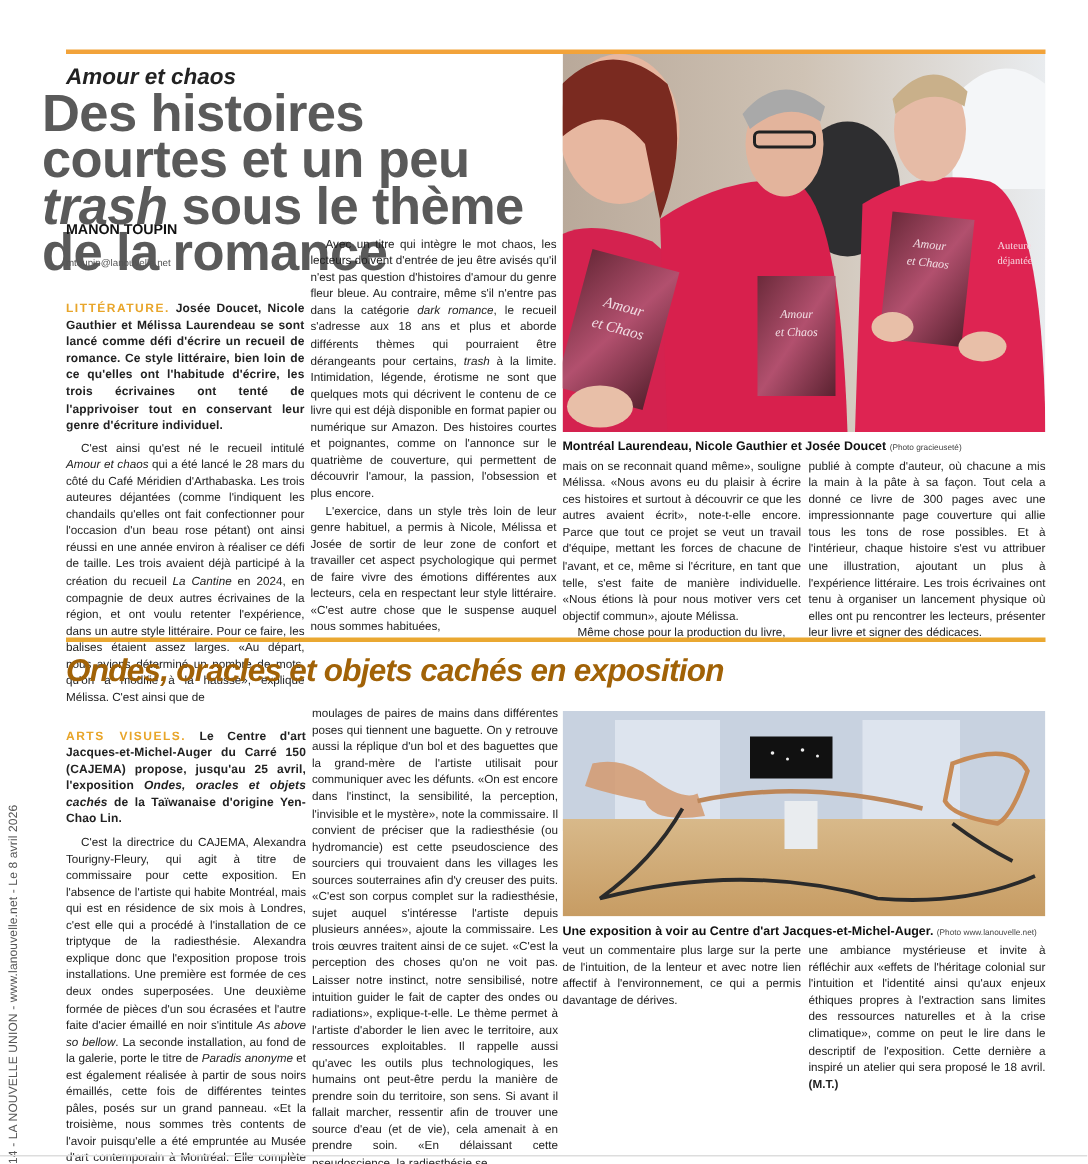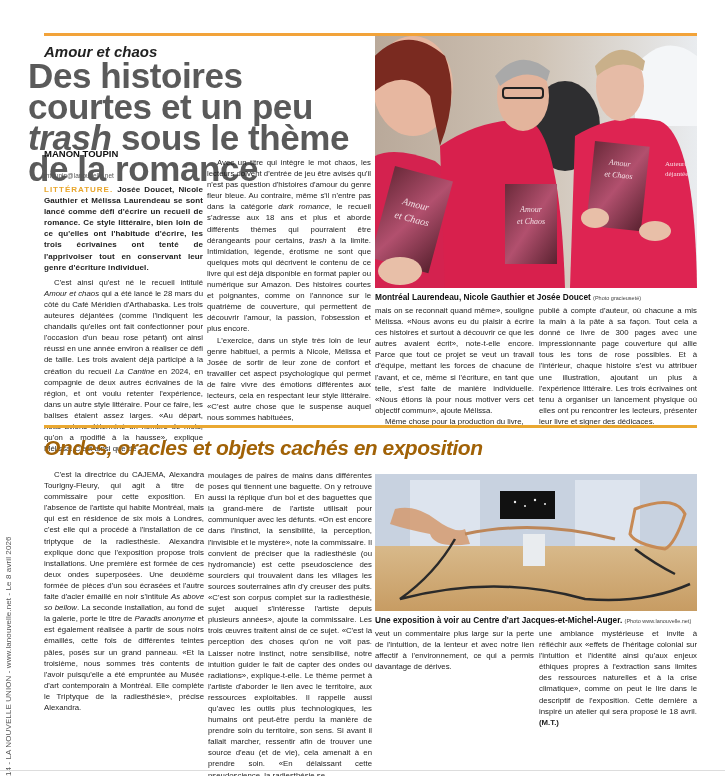--- a/index.html
+++ b/index.html
@@ -17,21 +17,21 @@
   .kicker { position: absolute; left: 44px; top: 43px; font-size: 15px; font-style: italic; font-weight: bold; color: #222; }
   .headline1 { position: absolute; left: 28px; top: 60px; width: 330px; font-size: 35px; line-height: 31px; font-weight: bold; color: #5a5a5a; letter-spacing: -0.4px; }
   .headline1 i { font-style: italic; }
 
   .byline { position: absolute; left: 44px; top: 148px; font-size: 9.5px; font-weight: bold; color: #111; }
   .email { position: absolute; left: 44px; top: 172px; font-size: 6.5px; color: #555; }
 
   .col { position: absolute; font-size: 7.8px; line-height: 11.1px; text-align: justify; color: #222; hyphens: auto; }
   .col p { text-indent: 10px; }
   .col p.noindent { text-indent: 0; }
-  .lead { font-weight: bold; font-size: 8px; line-height: 11.1px; text-align: justify; margin-bottom: 4px; letter-spacing: 0.1px; }
+  .lead { font-weight: bold; font-size: 8px; line-height: 11.1px; text-align: justify; margin-bottom: 4px; letter-spacing: 0.1px; margin-top: 16px; }
   .rubric { color: #e8a52a; font-weight: bold; letter-spacing: 1px; }
   .col i { font-style: italic; }
 
   .photo { position: absolute; overflow: hidden; }
   .caption { position: absolute; font-size: 8.3px; font-weight: bold; color: #111; white-space: nowrap; }
   .caption .credit { font-size: 5.5px; font-weight: normal; color: #444; }
 
   .headline2 { position: absolute; left: 44px; top: 436px; font-size: 21px; font-style: italic; font-weight: bold; color: #a16207; letter-spacing: -0.5px; white-space: nowrap; }
 
   .bottom-rule { position: absolute; left: 0; top: 770px; width: 725px; height: 1px; background: #ddd; }
@@ -124,20 +124,21 @@
 
 <div class="col" style="left:539px; top:305px; width:158px;">
   <p class="noindent">publié à compte d'auteur, où chacune a mis la main à la pâte à sa façon. Tout cela a donné ce livre de 300 pages avec une impressionnante page couverture qui allie tous les tons de rose possibles. Et à l'intérieur, chaque histoire s'est vu attribuer une illustration, ajoutant un plus à l'expérience littéraire. Les trois écrivaines ont tenu à organiser un lancement physique où elles ont pu rencontrer les lecteurs, présenter leur livre et signer des dédicaces.</p>
 </div>
 
 <div class="rule" style="left:44px; top:425px; width:653px; background:#eaa831;"></div>
 
 <h2 class="headline2">Ondes, oracles et objets cachés en exposition</h2>
 
 <div class="col" style="left:44px; top:469px; width:160px;">
+  <div class="lead"><span class="rubric">ARTS VISUELS.</span> <span>Le Centre d'art Jacques-et-Michel-Auger du Carré 150 (CAJEMA) propose, jusqu'au 25 avril, l'exposition </span><i>Ondes, oracles et objets cachés</i><span> de la Taïwanaise d'origine Yen-Chao Lin.</span></div>
   <p><span>C'est la directrice du CAJEMA, Alexandra Tourigny-Fleury, qui agit à titre de commissaire pour cette exposition. En l'absence de l'artiste qui habite Montréal, mais qui est en résidence de six mois à Londres, c'est elle qui a procédé à l'installation de ce triptyque de la radiesthésie. Alexandra explique donc que l'exposition propose trois installations. Une première est formée de ces deux ondes superposées. Une deuxième formée de pièces d'un sou écrasées et l'autre faite d'acier émaillé en noir s'intitule </span><i>As above so bellow</i><span>. La seconde installation, au fond de la galerie, porte le titre de </span><i>Paradis anonyme</i><span> et est également réalisée à partir de sous noirs émaillés, cette fois de différentes teintes pâles, posés sur un grand panneau. «Et la troisième, nous sommes très contents de l'avoir puisqu'elle a été empruntée au Musée d'art contemporain à Montréal. Elle complète le Triptyque de la radiesthésie», précise Alexandra.</span></p>
 
 </div>
 
 <div class="col" style="left:208px; top:470px; width:164px;">
   <p class="noindent">moulages de paires de mains dans différentes poses qui tiennent une baguette. On y retrouve aussi la réplique d'un bol et des baguettes que la grand-mère de l'artiste utilisait pour communiquer avec les défunts. «On est encore dans l'instinct, la sensibilité, la perception, l'invisible et le mystère», note la commissaire. Il convient de préciser que la radiesthésie (ou hydromancie) est cette pseudoscience des sourciers qui trouvaient dans les villages les sources souterraines afin d'y creuser des puits. «C'est son corpus complet sur la radiesthésie, sujet auquel s'intéresse l'artiste depuis plusieurs années», ajoute la commissaire. Les trois œuvres traitent ainsi de ce sujet. «C'est la perception des choses qu'on ne voit pas. Laisser notre instinct, notre sensibilisé, notre intuition guider le fait de capter des ondes ou radiations», explique-t-elle. Le thème permet à l'artiste d'aborder le lien avec le territoire, aux ressources exploitables. Il rappelle aussi qu'avec les outils plus technologiques, les humains ont peut-être perdu la manière de prendre soin du territoire, son sens. Si avant il fallait marcher, ressentir afin de trouver une source d'eau (et de vie), cela amenait à en prendre soin. «En délaissant cette pseudoscience, la radiesthésie se</p>
 </div>
 
 <div class="photo" style="left:375px; top:474px; width:322px; height:137px;">
   <svg width="322" height="137" viewBox="0 0 322 137">

